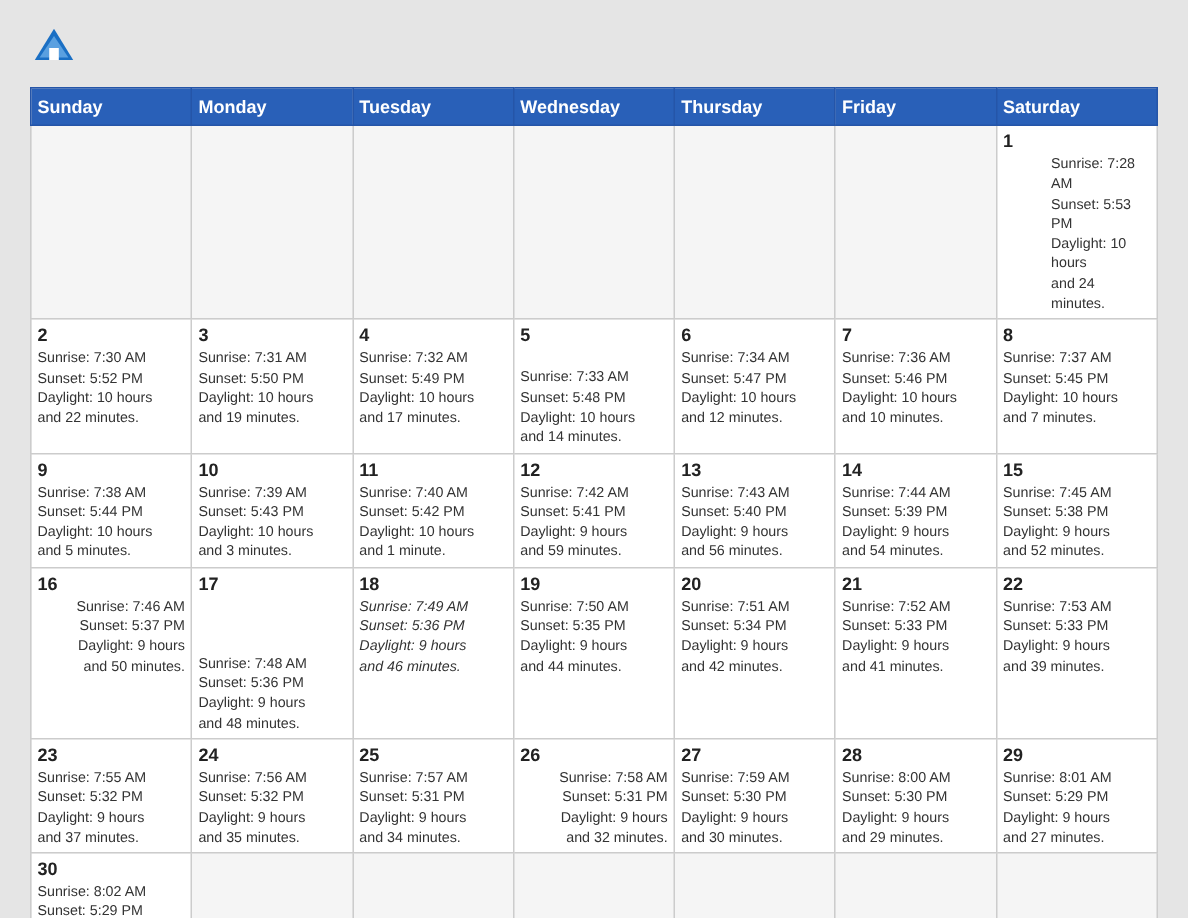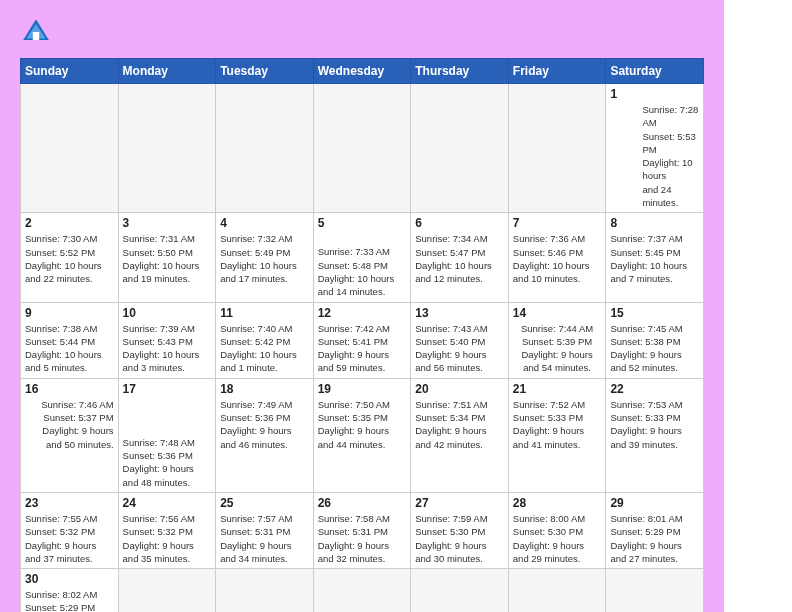--- a/index.html
+++ b/index.html
@@ -4,23 +4,23 @@
   <style>
     * { margin: 0; padding: 0; box-sizing: border-box; }
     body {
       font-family: Arial, sans-serif;
       background: #fff;
       width: 792px;
       height: 612px;
       overflow: hidden;
     }
     .page {
-      width: 724px;
+      width: 792px;
       height: 612px;
-      background: #f0abfc;
+      background: #e5e5e5;
       padding: 16px 20px 12px 20px;
     }
     .header {
       display: flex;
       align-items: flex-start;
       justify-content: space-between;
       margin-bottom: 10px;
     }
     .logo {
       display: flex;
@@ -225,21 +225,21 @@
           </td>
           <td>
             <div class="day-number">13</div>
             <div class="day-info" style="white-space: pre-line;">Sunrise: 7:43 AM
 Sunset: 5:40 PM
 Daylight: 9 hours
 and 56 minutes.</div>
           </td>
           <td>
             <div class="day-number">14</div>
-            <div class="day-info" style="white-space: pre-line; text-align: center;">Sunrise: 7:44 AM
+            <div class="day-info" style="white-space: pre-line;">Sunrise: 7:44 AM
 Sunset: 5:39 PM
 Daylight: 9 hours
 and 54 minutes.</div>
           </td>
           <td>
             <div class="day-number">15</div>
             <div class="day-info" style="white-space: pre-line;">Sunrise: 7:45 AM
 Sunset: 5:38 PM
 Daylight: 9 hours
 and 52 minutes.</div>
@@ -255,21 +255,21 @@
           </td>
           <td>
             <div class="day-number">17</div>
             <div class="day-info" style="white-space: pre-line; margin-top: 40px;">Sunrise: 7:48 AM
 Sunset: 5:36 PM
 Daylight: 9 hours
 and 48 minutes.</div>
           </td>
           <td>
             <div class="day-number">18</div>
-            <div class="day-info" style="white-space: pre-line;">Sunrise: 7:49 AM
+            <div class="day-info" style="white-space: pre-line; font-style: italic;">Sunrise: 7:49 AM
 Sunset: 5:36 PM
 Daylight: 9 hours
 and 46 minutes.</div>
           </td>
           <td>
             <div class="day-number">19</div>
             <div class="day-info" style="white-space: pre-line;">Sunrise: 7:50 AM
 Sunset: 5:35 PM
 Daylight: 9 hours
 and 44 minutes.</div>
@@ -313,21 +313,21 @@
           </td>
           <td>
             <div class="day-number">25</div>
             <div class="day-info" style="white-space: pre-line;">Sunrise: 7:57 AM
 Sunset: 5:31 PM
 Daylight: 9 hours
 and 34 minutes.</div>
           </td>
           <td>
             <div class="day-number">26</div>
-            <div class="day-info" style="white-space: pre-line;">Sunrise: 7:58 AM
+            <div class="day-info" style="white-space: pre-line; text-align: right;">Sunrise: 7:58 AM
 Sunset: 5:31 PM
 Daylight: 9 hours
 and 32 minutes.</div>
           </td>
           <td>
             <div class="day-number">27</div>
             <div class="day-info" style="white-space: pre-line;">Sunrise: 7:59 AM
 Sunset: 5:30 PM
 Daylight: 9 hours
 and 30 minutes.</div>

